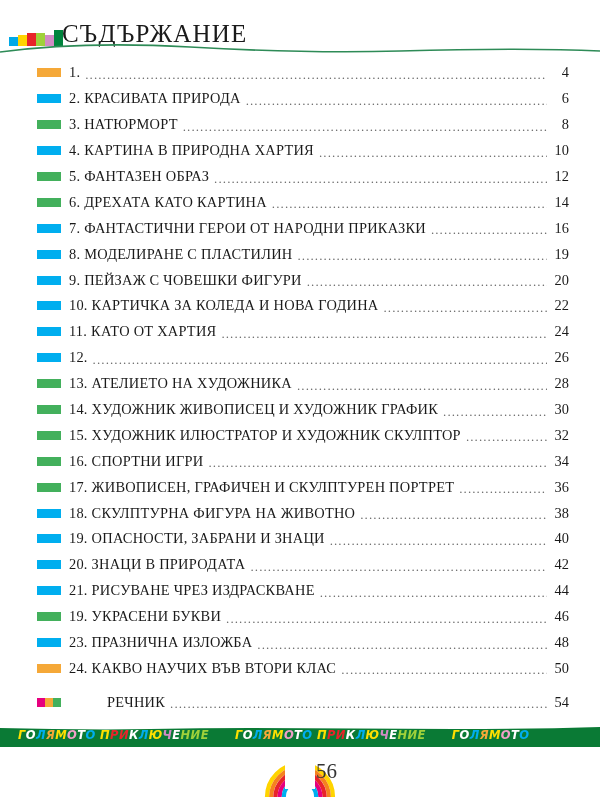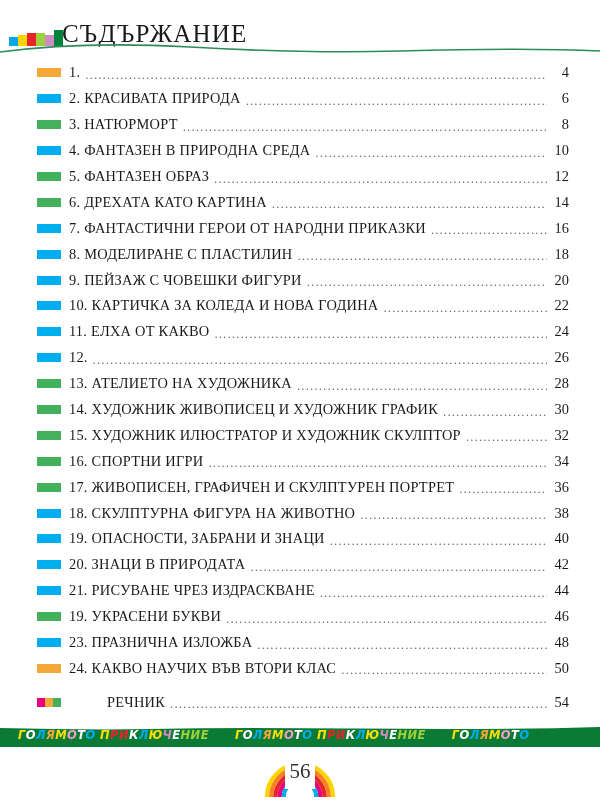--- a/index.html
+++ b/index.html
@@ -157,21 +157,21 @@
     top: 757px;
     width: 74px;
     height: 40px;
   }
   .rainbow { position: absolute; left: 0; top: 0; }
   .pagenum {
     position: absolute;
     left: 0;
     top: 2px;
     width: 74px;
-    text-align: center;
+    text-align: right;
     font-size: 21px;
     color: #333333;
     font-family: "Liberation Serif", serif;
   }
 </style>
 </head>
 <body>
 
 <div class="header">
 
@@ -208,21 +208,21 @@
     <div class="toc-row">
       <div class="swatch" style="background: rgb(67, 176, 92);"></div>
       <span class="entry-num">3.</span>
       <span class="entry-title">НАТЮРМОРТ</span>
       <span class="dots">................................................................................................................................................................</span>
       <span class="entry-page">8</span>
     </div>
     <div class="toc-row">
       <div class="swatch" style="background: rgb(0, 174, 239);"></div>
       <span class="entry-num">4.</span>
-      <span class="entry-title">ФАНТАЗЕН В ПРИРОДНА СРЕДА</span>
+      <span class="entry-title">КАРТИНА В ПРИРОДНА ХАРТИЯ</span>
       <span class="dots">................................................................................................................................................................</span>
       <span class="entry-page">10</span>
     </div>
     <div class="toc-row">
       <div class="swatch" style="background: rgb(67, 176, 92);"></div>
       <span class="entry-num">5.</span>
       <span class="entry-title">ФАНТАЗЕН ОБРАЗ</span>
       <span class="dots">................................................................................................................................................................</span>
       <span class="entry-page">12</span>
     </div>
@@ -238,40 +238,40 @@
       <span class="entry-num">7.</span>
       <span class="entry-title">ФАНТАСТИЧНИ ГЕРОИ ОТ НАРОДНИ ПРИКАЗКИ</span>
       <span class="dots">................................................................................................................................................................</span>
       <span class="entry-page">16</span>
     </div>
     <div class="toc-row">
       <div class="swatch" style="background: rgb(0, 174, 239);"></div>
       <span class="entry-num">8.</span>
       <span class="entry-title">МОДЕЛИРАНЕ С ПЛАСТИЛИН</span>
       <span class="dots">................................................................................................................................................................</span>
-      <span class="entry-page">18</span>
+      <span class="entry-page">19</span>
     </div>
     <div class="toc-row">
       <div class="swatch" style="background: rgb(0, 174, 239);"></div>
       <span class="entry-num">9.</span>
       <span class="entry-title">ПЕЙЗАЖ С ЧОВЕШКИ ФИГУРИ</span>
       <span class="dots">................................................................................................................................................................</span>
       <span class="entry-page">20</span>
     </div>
     <div class="toc-row">
       <div class="swatch" style="background: rgb(0, 174, 239);"></div>
       <span class="entry-num">10.</span>
       <span class="entry-title">КАРТИЧКА ЗА КОЛЕДА И НОВА ГОДИНА</span>
       <span class="dots">................................................................................................................................................................</span>
       <span class="entry-page">22</span>
     </div>
     <div class="toc-row">
       <div class="swatch" style="background: rgb(0, 174, 239);"></div>
       <span class="entry-num">11.</span>
-      <span class="entry-title">ЕЛХА ОТ КАКВО</span>
+      <span class="entry-title">КАТО ОТ ХАРТИЯ</span>
       <span class="dots">................................................................................................................................................................</span>
       <span class="entry-page">24</span>
     </div>
     <div class="toc-row">
       <div class="swatch" style="background: rgb(0, 174, 239);"></div>
       <span class="entry-num">12.</span>
       <span class="dots">................................................................................................................................................................</span>
       <span class="entry-page">26</span>
     </div>
     <div class="toc-row">

